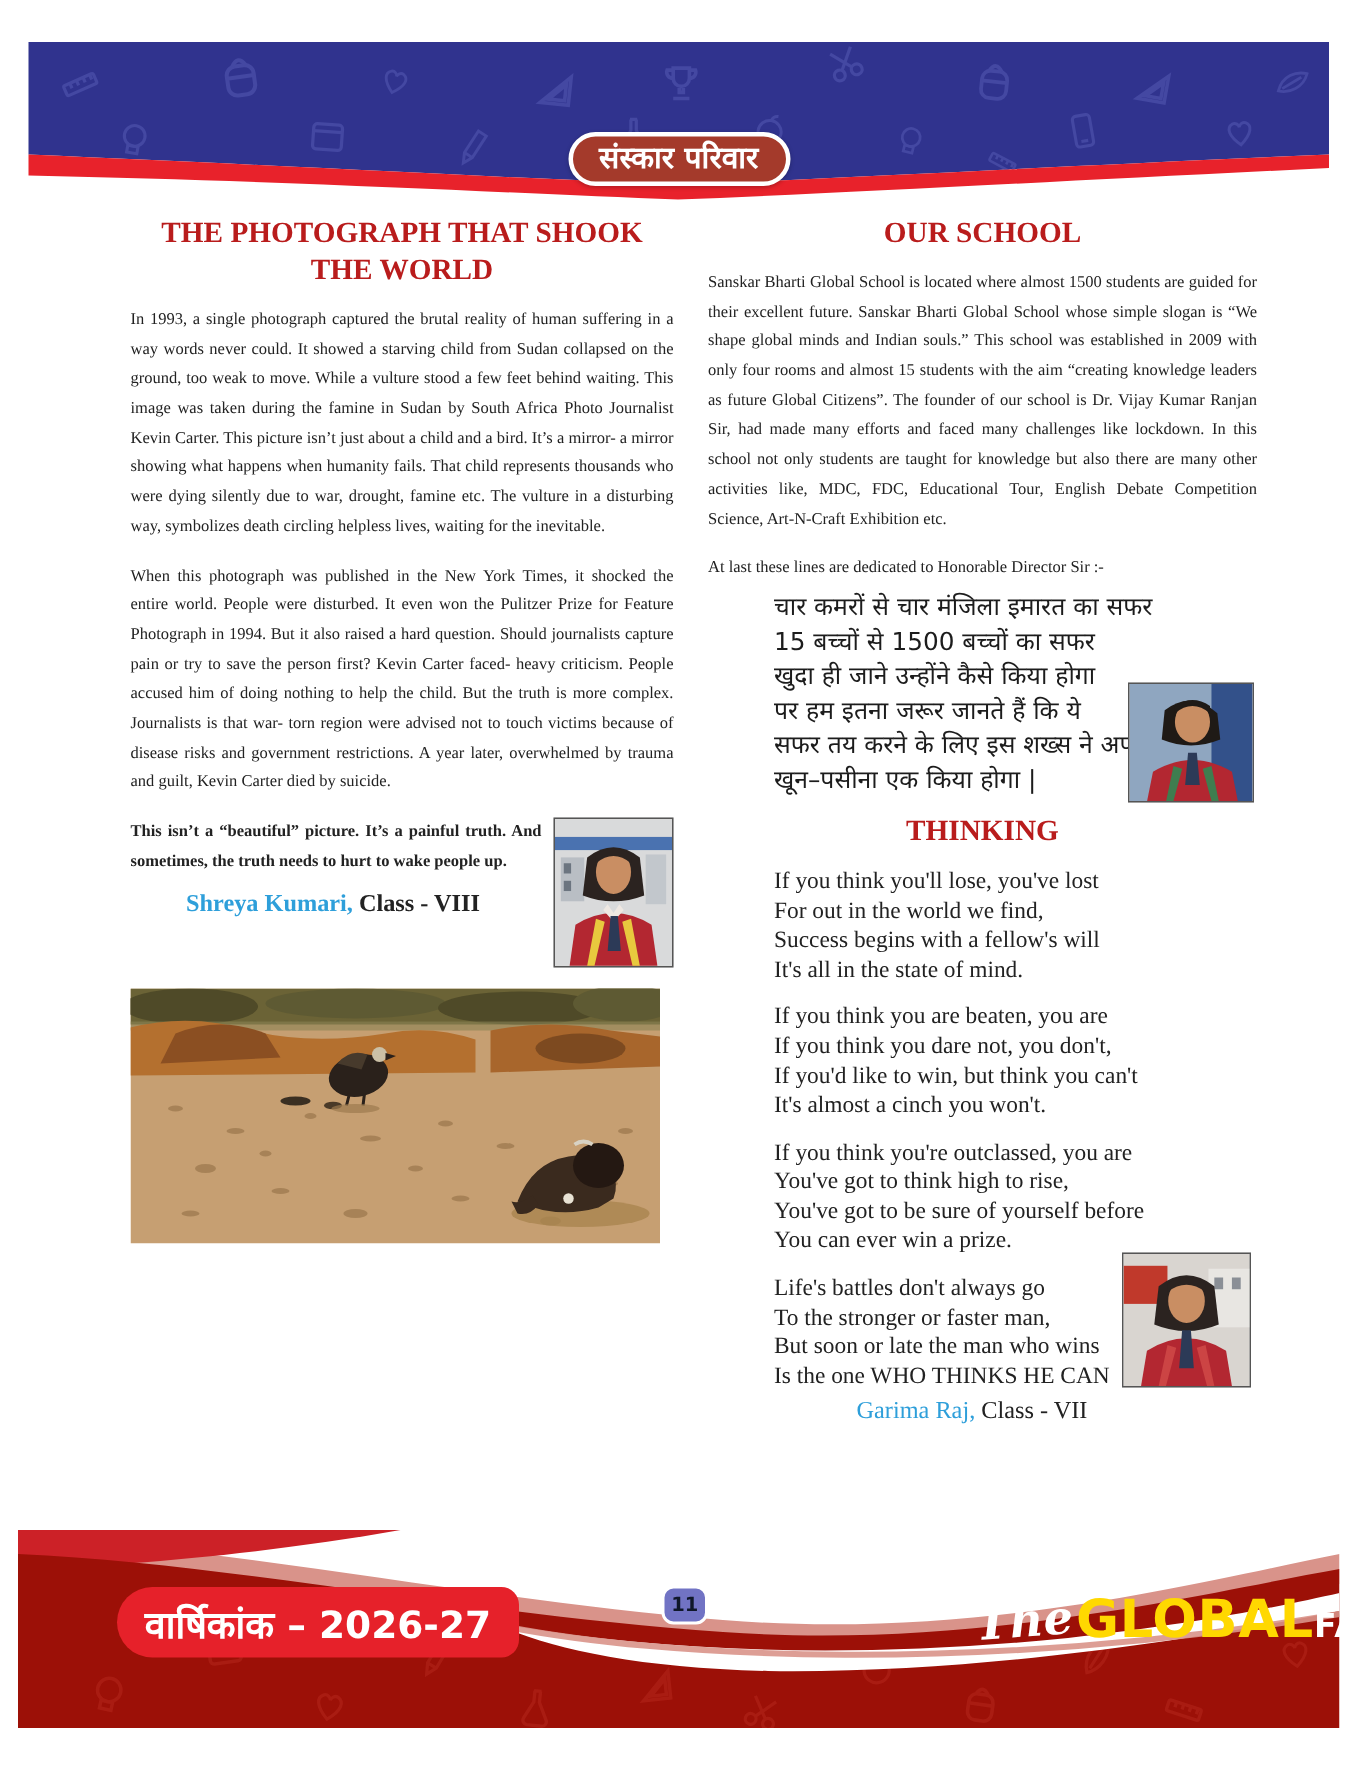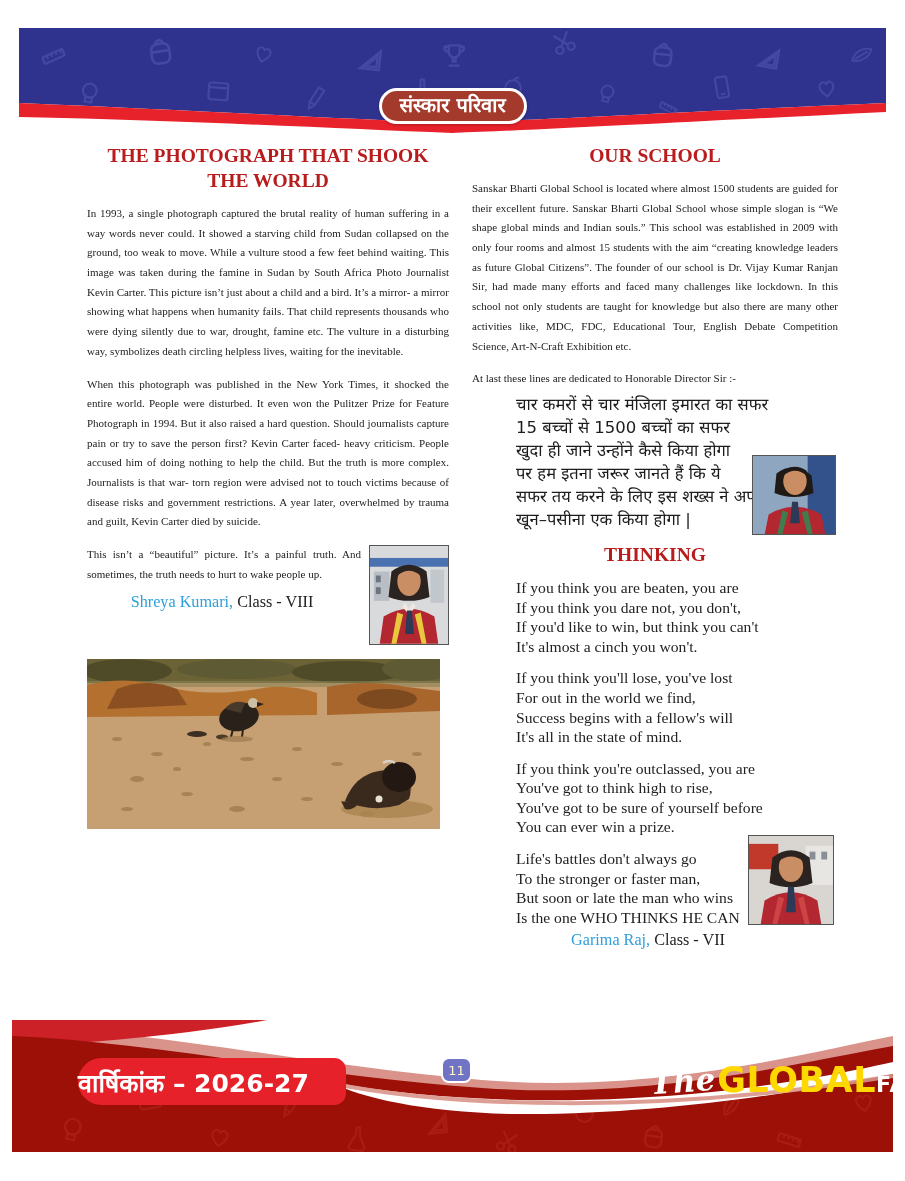--- a/index.html
+++ b/index.html
@@ -19,21 +19,21 @@
   
   .content { position:absolute; top:142px; left:87px; width:751px; display:flex; gap:23px; }
   .col { }
   .col-left { width:362px; }
   .col-right { width:366px; }
   h2.sec-title { color:#b91c1c; font-size:19.5px; line-height:1.28; font-weight:bold;
     text-align:center; margin:2px 0 10px; }
   .col p.body { font-size:11px; line-height:19.7px; text-align:justify; margin-bottom:13px; }
   .prewrap { white-space:pre-line;margin-left:44px; }
 
-  .p3-row { display:flex; gap:8px; align-items:flex-start; margin-bottom:6px; }
+  .p3-row { display:flex; gap:8px; align-items:flex-start; margin-bottom:6px;font-weight:bold; }
   .p3-text { width:276px; }
   .p3-row p.body { margin-bottom:8px; }
   .byline { font-size:16.2px; }
   .byline .name { color:#2E9FDA; }
   .byline.right { text-align:center; padding-right:4px; }
   .byline.center { text-align:center; margin:2px 0 6px; }
 
   .photo-frame { border:1px solid #555; background:#ddd; flex:0 0 auto; }
 
   .famous-photo { margin-top:8px; width:353px; height:170px; }
@@ -44,27 +44,27 @@
   .pranshu-photo { position:absolute; right:2px; top:62px; }
 
   .poem p.stanza { font-size:15.6px; line-height:19.6px; margin-bottom:12px; }
   .stanza4-wrap { position:relative; }
   .garima-photo { position:absolute; right:4px; top:-14px; }
 
   
   .footer-svg { position:absolute; left:12px; top:1020px; }
   .annual-badge { position:absolute; left:78px; top:1058px; width:268px; height:47px;
     background:#E6212A; border-radius:24px 12px 12px 24px; display:flex; align-items:center;
-    }
+    justify-content:center; }
   .annual-badge span { color:#fff; font-family:"DejaVu Sans", sans-serif; font-weight:bold;
     font-size:25px; white-space:nowrap; }
   .page-badge { position:absolute; left:441px; top:1057px; width:31px; height:26px;
     background:#7173C4; border:2px solid #fff; border-radius:8px; display:flex;
     align-items:center; justify-content:center; }
-  .page-badge span { color:#fef9c3; font-family:"DejaVu Sans", sans-serif; font-weight:normal; font-size:13px; }
+  .page-badge span { color:#0f172a; font-family:"DejaVu Sans", sans-serif; font-weight:bold; font-size:13px; }
   .logo { position:absolute; left:650px; top:1060px; display:flex; align-items:baseline; }
   .logo .the { color:#fff; font-family:"DejaVu Serif", serif; font-style:italic; font-weight:bold;
     font-size:31px; margin-right:2px; transform:rotate(-4deg); }
   .logo .global { color:#FFD800; font-family:"DejaVu Sans", sans-serif; font-weight:bold;
     font-size:35px; letter-spacing:.5px; }
   .logo .face { color:#fff; font-family:"DejaVu Sans", sans-serif; font-weight:bold;
     font-size:22px; letter-spacing:1px; }
 </style>
 </head>
 <body>
@@ -255,28 +255,28 @@
           <ellipse cx="43" cy="26" rx="12" ry="14" fill="#c98e63"></ellipse>
           <path d="M31,20 q12,-10 24,0 l0,-5 q-12,-8 -24,0 Z" fill="#1f1a16"></path>
           <path d="M16,60 q27,-16 54,0 l4,20 H12 Z" fill="#b32731"></path>
           <path d="M40,47 h6 l2,22 h-10 Z" fill="#2c3a57"></path>
           <path d="M30,56 l-5,24 h5 l6,-22 Z M56,56 l5,24 h-5 l-6,-22 Z" fill="#3f7d4f"></path>
         </svg>
       </div>
 
       <div class="poem">
         <h2 class="sec-title" style="margin-top:12px">THINKING</h2>
+        <p class="stanza prewrap">If you think you'll lose, you've lost
+For out in the world we find,
+Success begins with a fellow's will
+It's all in the state of mind.</p>
         <p class="stanza prewrap">If you think you are beaten, you are
 If you think you dare not, you don't,
 If you'd like to win, but think you can't
 It's almost a cinch you won't.</p>
-        <p class="stanza prewrap">If you think you'll lose, you've lost
-For out in the world we find,
-Success begins with a fellow's will
-It's all in the state of mind.</p>
         <p class="stanza prewrap">If you think you're outclassed, you are
 You've got to think high to rise,
 You've got to be sure of yourself before
 You can ever win a prize.</p>
         <div class="stanza4-wrap">
           <p class="stanza prewrap" style="margin-bottom:4px">Life's battles don't always go
 To the stronger or faster man,
 But soon or late the man who wins
 Is the one WHO THINKS HE CAN</p>
           <svg class="photo-frame garima-photo" width="86" height="90" viewBox="0 0 86 90">

